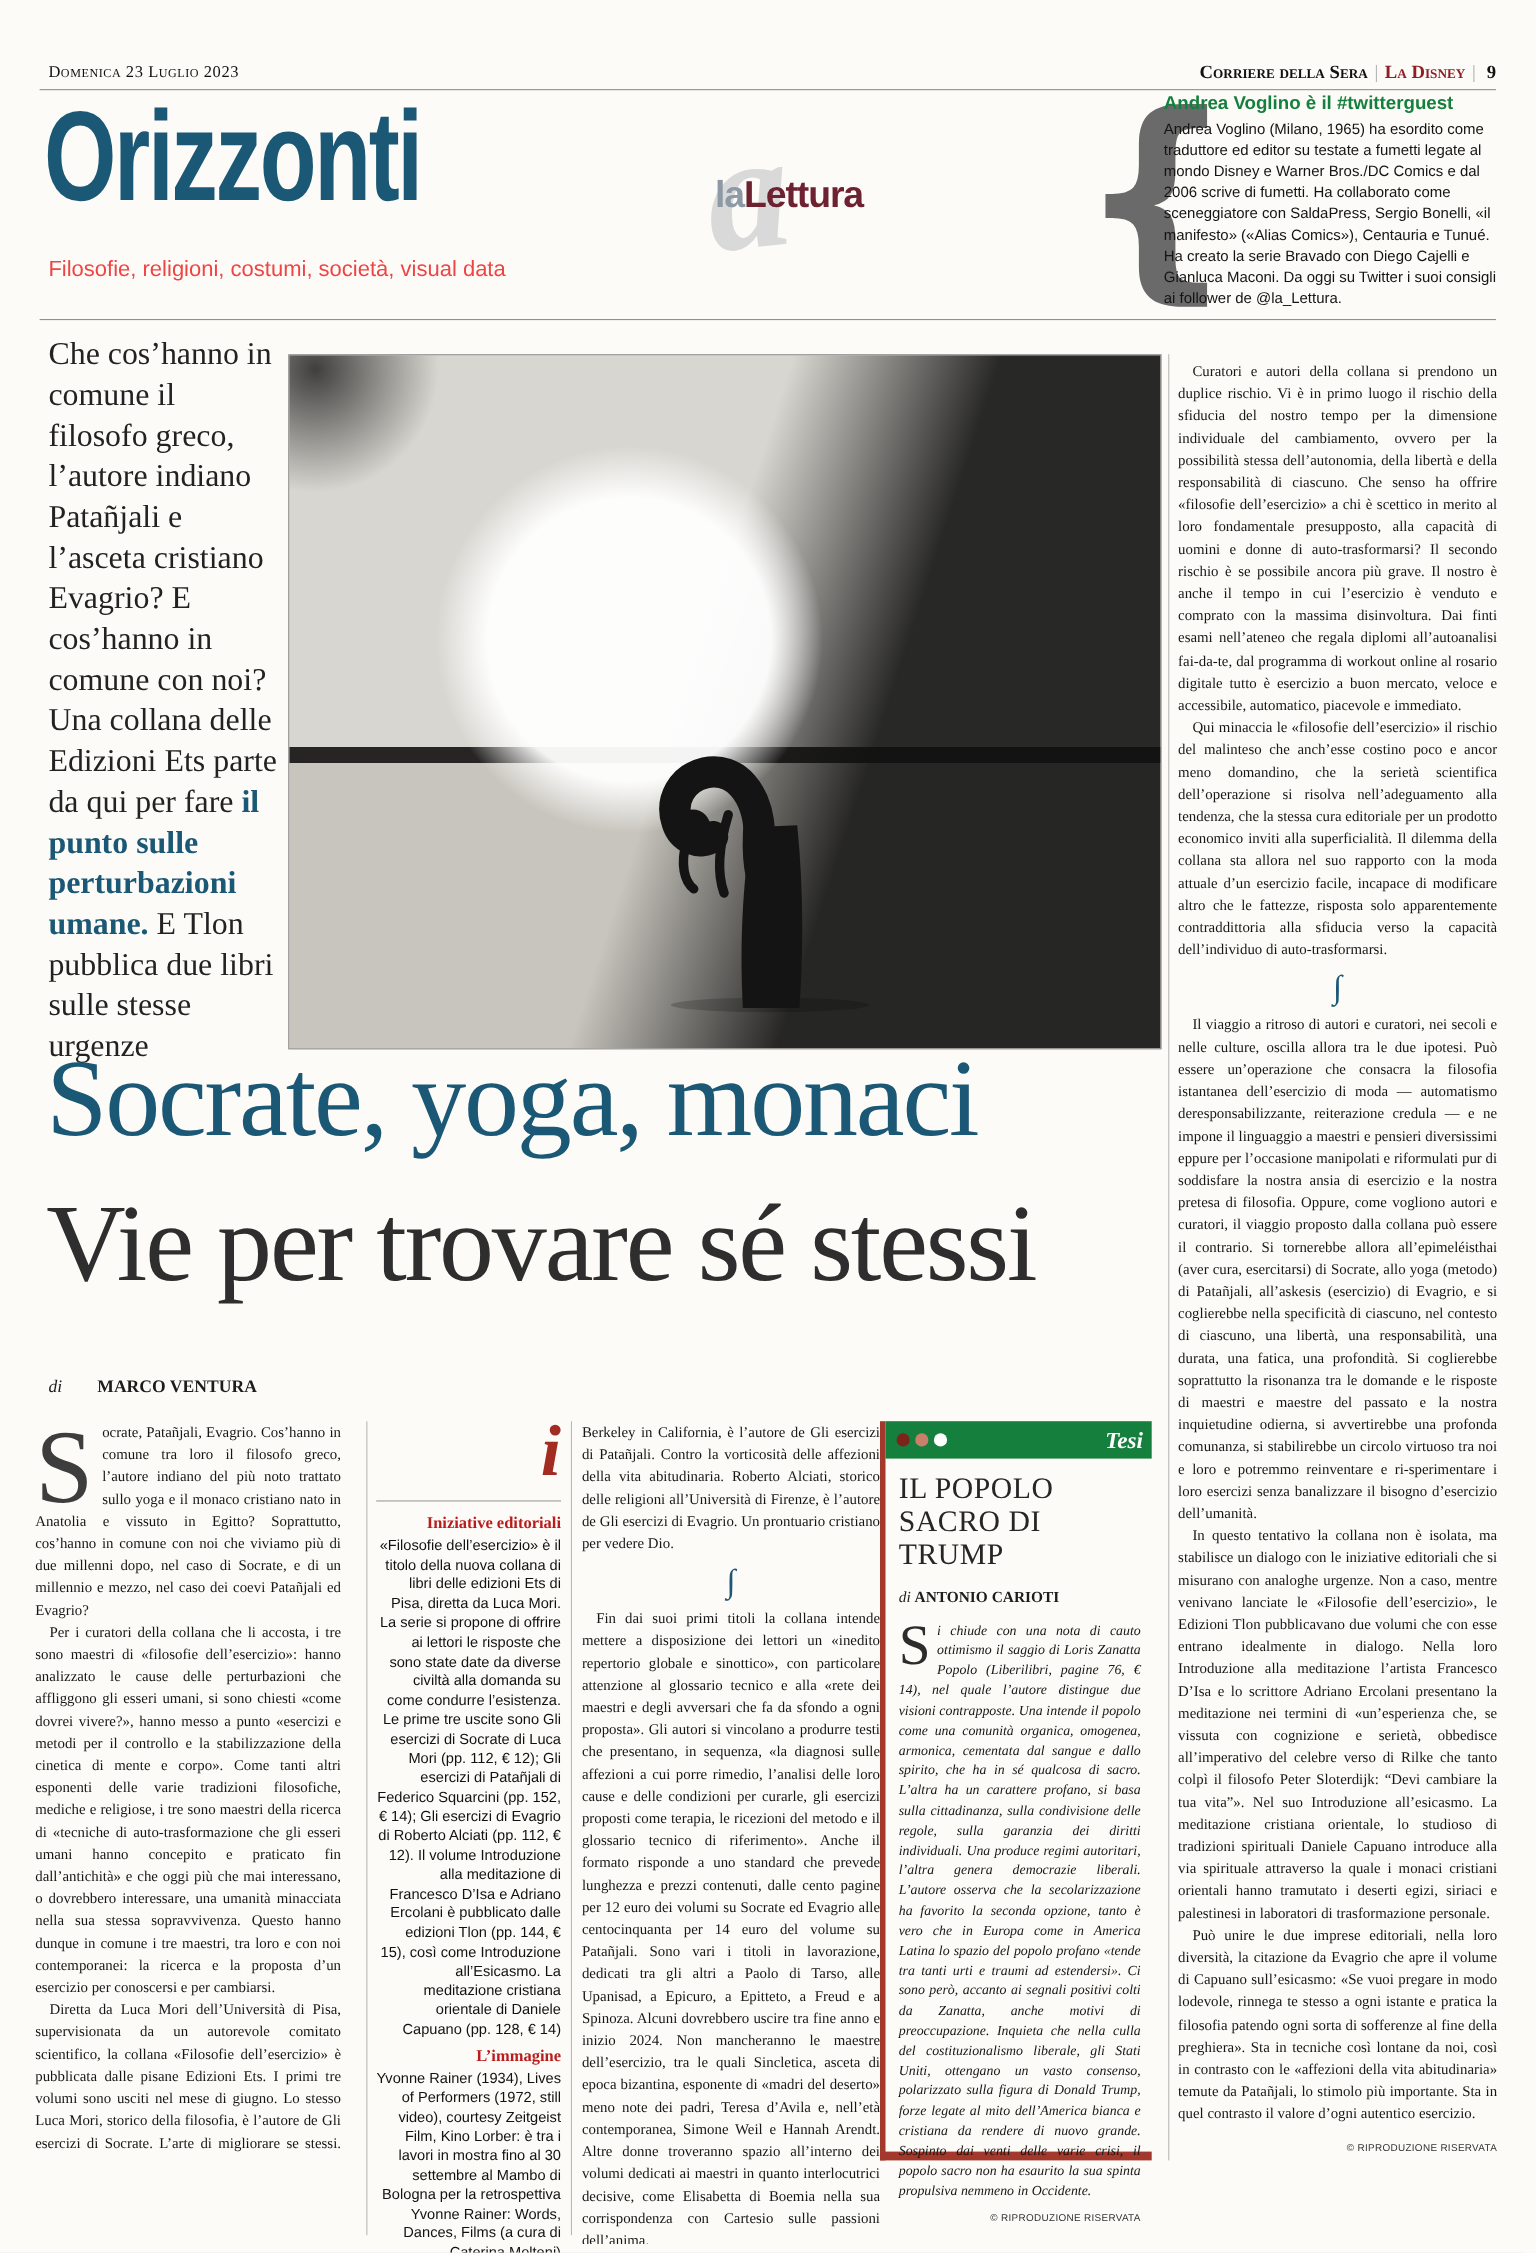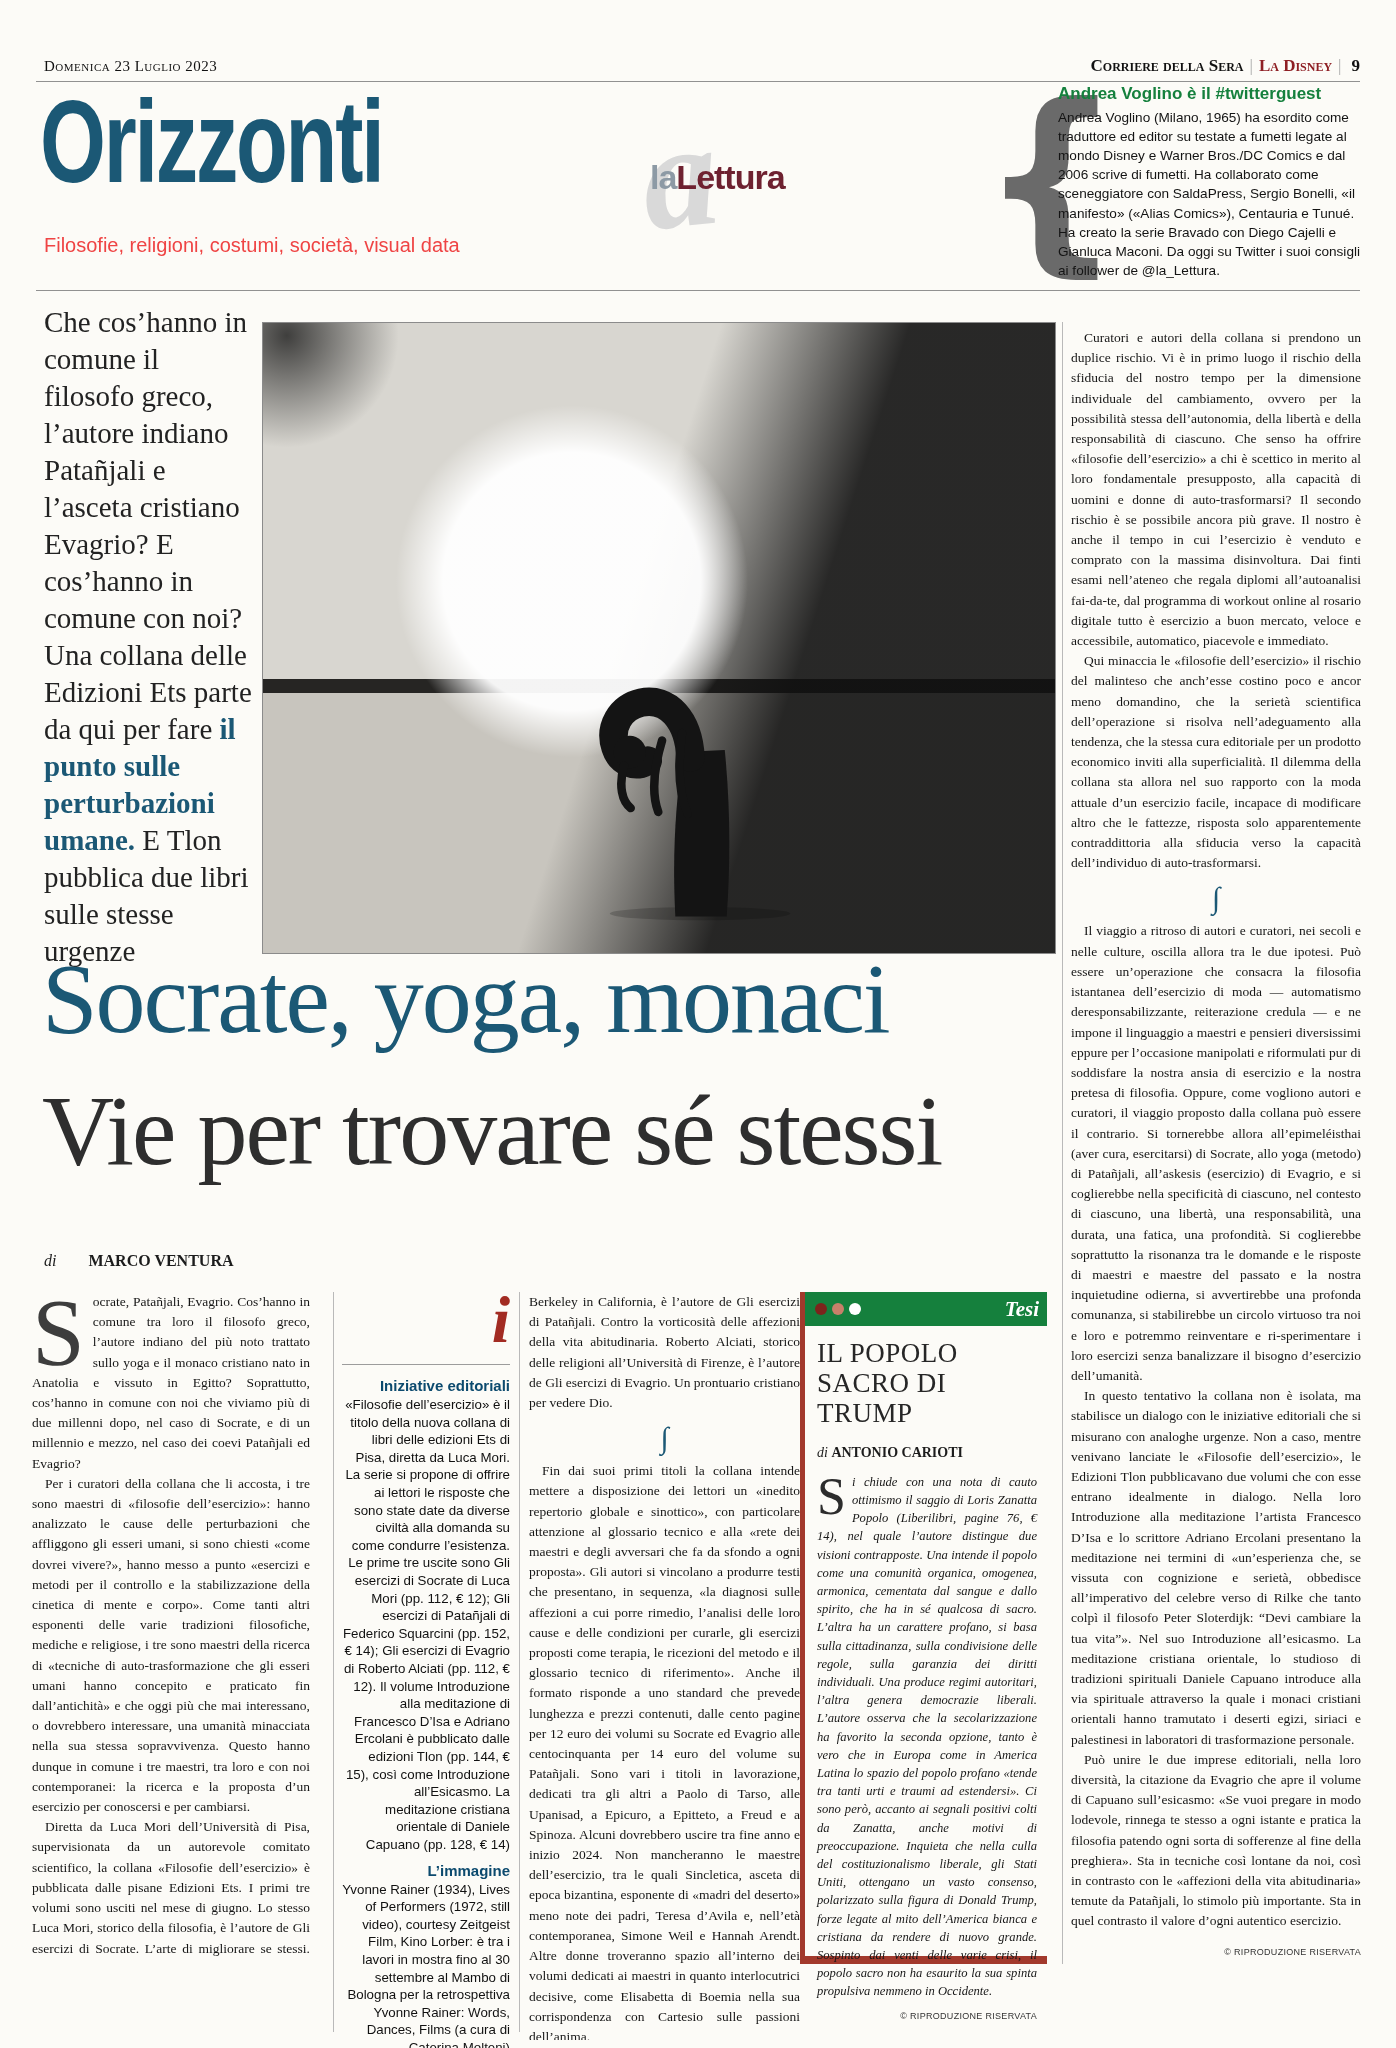--- a/index.html
+++ b/index.html
@@ -62,21 +62,21 @@
   p.drop{text-indent:0;}
   p.drop::first-letter{float:left;font-size:95px;line-height:74px;padding:4px 8px 0 0;color:#3d3d3d;}
   .mark{text-align:center;color:#1b5875;font-size:30px;line-height:1;padding:10px 0 8px 0;font-weight:bold;}
   .copyright{text-align:right;font-size:9px;color:#333;letter-spacing:.3px;
              font-family:"Liberation Sans",sans-serif;margin-top:10px;}
 
   
   .infobox{left:342px;top:1292px;width:168px;text-align:right;}
   .info-icon{font-size:66px;line-height:.85;font-style:italic;font-weight:bold;color:#a22b22;}
   .info-rule{height:1px;background:#9c9c9c;margin:16px 0 12px 0;}
-  .info-h{font-size:15px;font-weight:bold;color:#0c4a6e;margin:8px 0 2px 0;}
+  .info-h{font-size:15px;font-weight:bold;color:#b91c1c;margin:8px 0 2px 0;font-family:Liberation Serif, serif;}
   .info-body{font-size:13.3px;line-height:17.6px;color:#111;}
 
   
   .tesi{left:800px;top:1292px;width:247px;height:672px;border-left:5px solid #a2392c;
         border-bottom:8px solid #a2392c;box-sizing:border-box;background:#fcfbf7;}
   .tesi-bar{height:34px;background:#15803d;display:flex;align-items:center;padding:0 8px 0 10px;}
   .dot{width:12px;height:12px;border-radius:50%;margin-right:5px;}
   .dot1{background:#7c241c;}
   .dot2{background:#c9806a;}
   .dot3{background:#ffffff;}

